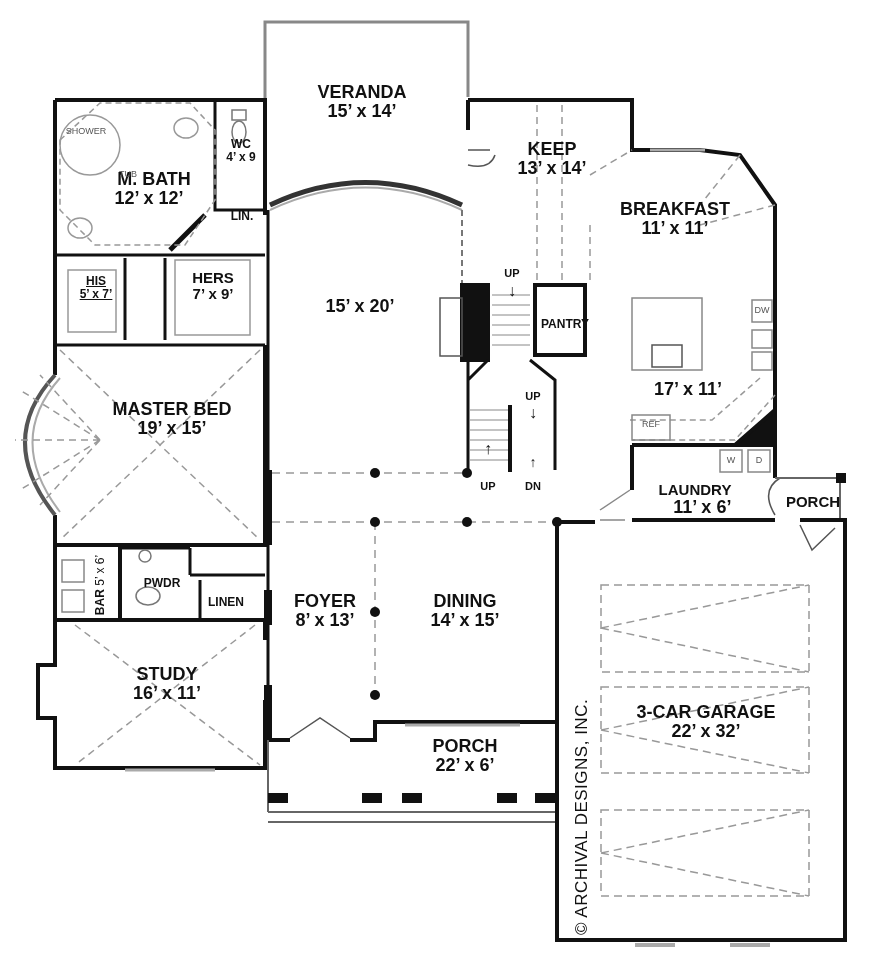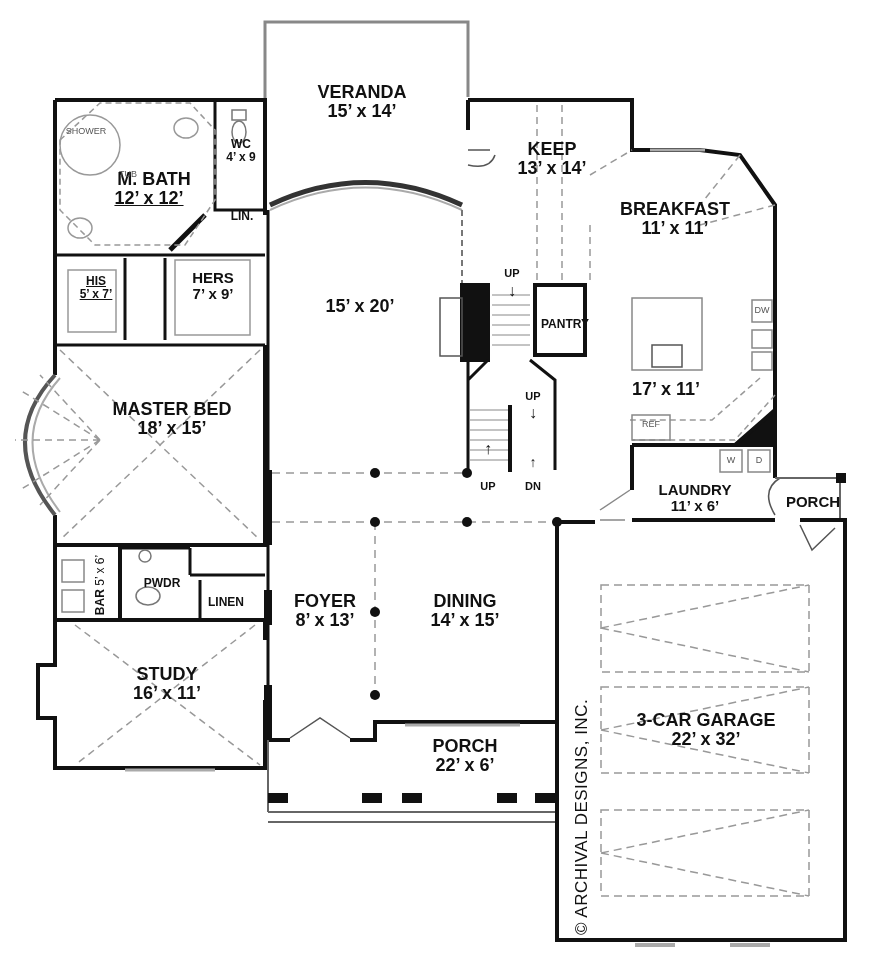--- a/index.html
+++ b/index.html
@@ -157,55 +157,55 @@
   <span class="dim">15’ x 14’</span>
 </div>
 <div class="lbl big" style="left:552px;top:140px;">
   <span class="name">KEEP</span>
   <span class="dim">13’ x 14’</span>
 </div>
 <div class="lbl big" style="left:675px;top:200px;">
   <span class="name">BREAKFAST</span>
   <span class="dim">11’ x 11’</span>
 </div>
-<div class="lbl big" style="left:666px;top:380px;">
+<div class="lbl big" style="left:688px;top:380px;">
   <span class="dim">17’ x 11’</span>
 </div>
 <div class="lbl sm" style="left:241px;top:138px;">
   <span class="name">WC</span>
   <span class="dim">4’ x 9</span>
 </div>
 <div class="lbl big" style="left:154px;top:170px;width:100px;white-space:normal;">
   <span class="name">M. BATH</span>
-  <span class="dim" style="white-space:nowrap;margin-left:-10px;text-decoration:underline;">12’ x 12’</span>
+  <span class="dim" style="white-space:nowrap;margin-left:-10px;">12’ x 12’</span>
 </div>
 <div class="lbl sm" style="left:242px;top:210px;">
   <span class="name">LIN.</span>
 </div>
 <div class="lbl sm" style="left:96px;top:275px;text-decoration:underline;">
   <span class="name">HIS</span>
   <span class="dim">5’ x 7’</span>
 </div>
 <div class="lbl med" style="left:213px;top:270px;">
   <span class="name">HERS</span>
   <span class="dim">7’ x 9’</span>
 </div>
 <div class="lbl big" style="left:360px;top:297px;width:120px;white-space:normal;">
   <span class="dim" style="white-space:nowrap;">15’ x 20’</span>
 </div>
 <div class="lbl sm" style="left:565px;top:318px;">
   <span class="name">PANTRY</span>
 </div>
 <div class="lbl big" style="left:172px;top:400px;width:120px;white-space:normal;">
   <span class="name">MASTER BED</span>
-  <span class="dim" style="white-space:nowrap;">18’ x 15’</span>
+  <span class="dim" style="white-space:nowrap;">19’ x 15’</span>
 </div>
 <div class="lbl med" style="left:695px;top:482px;">
   <span class="name">LAUNDRY</span>
-  <span class="dim" style="font-size:15px;">11’ x 6’</span>
+  <span class="dim" style="font-size:18px;text-align:right;">11’ x 6’</span>
 </div>
 <div class="lbl med" style="left:813px;top:494px;">
   <span class="name">PORCH</span>
 </div>
 <div class="lbl sm" style="left:100px;top:585px;transform:translate(-50%,-50%) rotate(-90deg);">
   <span>BAR</span>
   <span style="font-weight:normal;">5’ x 6’</span>
 </div>
 <div class="lbl sm" style="left:162px;top:577px;">
   <span class="name">PWDR</span>
@@ -222,21 +222,21 @@
   <span class="dim">14’ x 15’</span>
 </div>
 <div class="lbl big" style="left:167px;top:665px;">
   <span class="name">STUDY</span>
   <span class="dim">16’ x 11’</span>
 </div>
 <div class="lbl big" style="left:465px;top:737px;">
   <span class="name">PORCH</span>
   <span class="dim">22’ x 6’</span>
 </div>
-<div class="lbl big" style="left:706px;top:703px;margin-top:8px;">
+<div class="lbl big" style="left:706px;top:703px;">
   <span class="name">3-CAR GARAGE</span>
   <span class="dim">22’ x 32’</span>
 </div>
 
 <div class="lbl tiny" style="left:86px;top:127px;">SHOWER</div>
 <div class="lbl tiny" style="left:128px;top:170px;">TUB</div>
 <div class="lbl tiny" style="left:762px;top:306px;">DW</div>
 <div class="lbl tiny" style="left:651px;top:420px;">REF</div>
 <div class="lbl tiny" style="left:731px;top:456px;">W</div>
 <div class="lbl tiny" style="left:759px;top:456px;">D</div>

